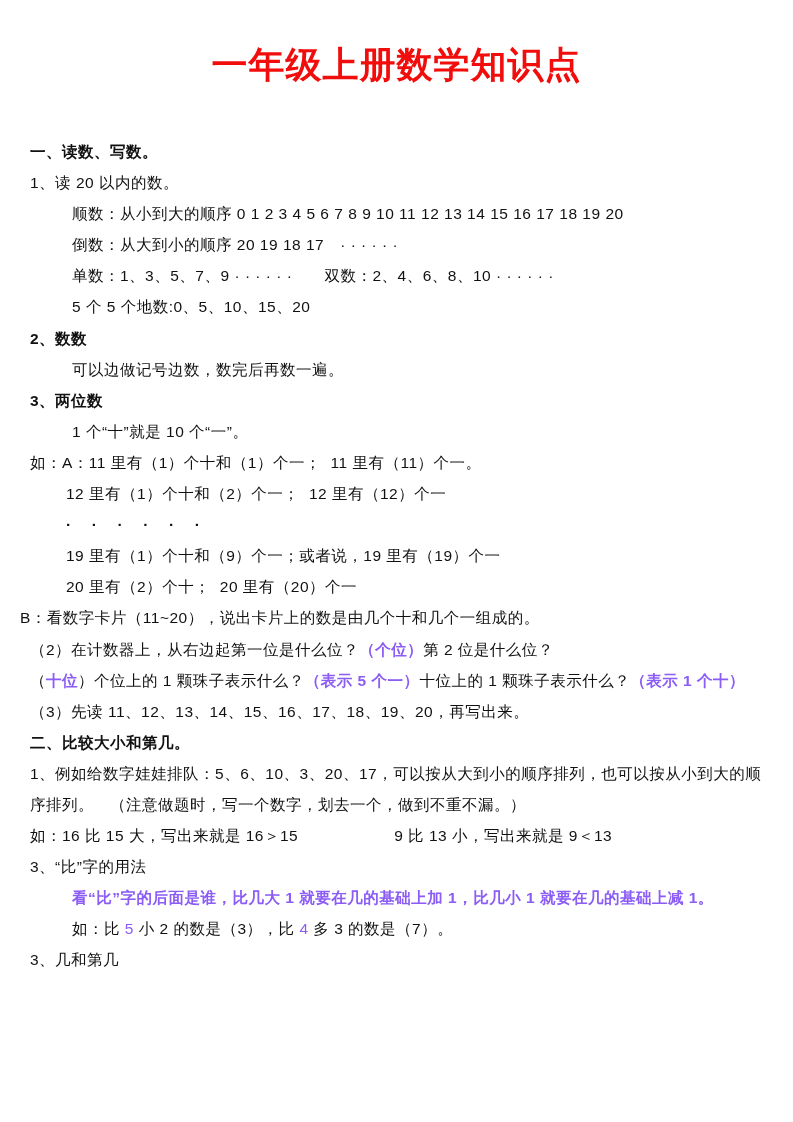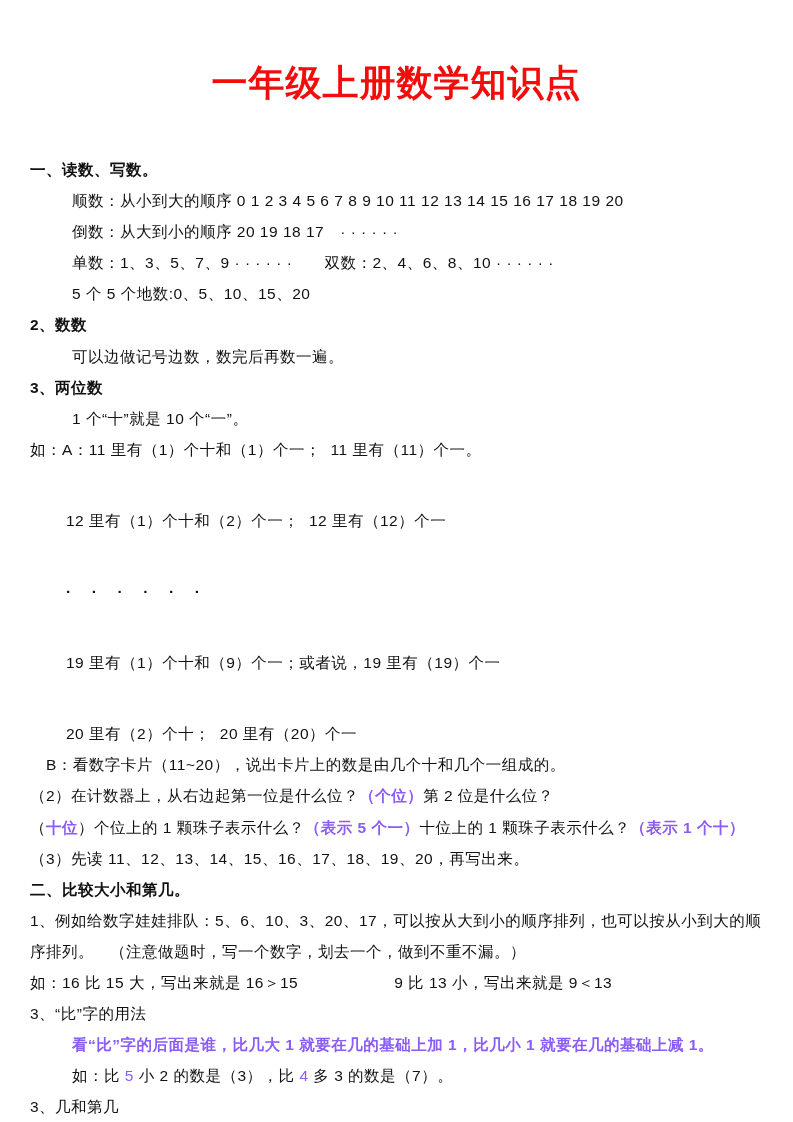--- a/index.html
+++ b/index.html
@@ -14,54 +14,55 @@
     font-family: "Liberation Sans", "DejaVu Sans", sans-serif;
     color: #111111;
   }
   .page {
     width: 793px;
     height: 1122px;
     background: #ffffff;
     box-sizing: border-box;
   }
   .doc-title {
-    margin: 60px 0 48px 0;
+    margin: 42px 0 48px 0;
     text-align: center;
     font-size: 36px;
     line-height: 46px;
     font-weight: bold;
     color: #f20d0d;
     letter-spacing: 1px;
   }
   .doc-body {
     width: 656px;
   }
   .line {
     font-size: 15.5px;
     line-height: 31.1px;
     white-space: pre;
     letter-spacing: 0.5px;
     color: #111111;
   }
   .line.bold { font-weight: bold; }
   .ind0 { padding-left: 30px; }
   .ind1 { padding-left: 72px; }
-  .ind2 { padding-left: 66px; margin-top: 40px; }
-  .ind3 { padding-left: 46px; }
+  .ind2 { padding-left: 66px; }
+  .ind3 { padding-left: 20px; }
   .red { color: #8b5cf6; }
   .seg-bold { font-weight: bold; }
   .spaced { letter-spacing: 4px; font-weight: bold; }
 </style>
 </head>
 <body>
 
 <div class="page">
   <div class="doc-title">一年级上册数学知识点</div>
   <div class="doc-body">
       <div class="line ind0 bold"><span>一、读数、写数。</span></div>
+      <div class="line ind0"><span>1、读 20 以内的数。</span></div>
       <div class="line ind1"><span>顺数：从小到大的顺序 0 1 2 3 4 5 6 7 8 9 10 11 12 13 14 15 16 17 18 19 20</span></div>
       <div class="line ind1"><span>倒数：从大到小的顺序 20 19 18 17　· · · · · ·</span></div>
       <div class="line ind1"><span>单数：1、3、5、7、9 · · · · · ·　　双数：2、4、6、8、10 · · · · · ·</span></div>
       <div class="line ind1"><span>5 个 5 个地数:0、5、10、15、20</span></div>
       <div class="line ind0 bold"><span>2、数数</span></div>
       <div class="line ind1"><span>可以边做记号边数，数完后再数一遍。</span></div>
       <div class="line ind0 bold"><span>3、两位数</span></div>
       <div class="line ind1"><span>1 个“十”就是 10 个“一”。</span></div>
       <div class="line ind0"><span>如：A：11 里有（1）个十和（1）个一；  11 里有（11）个一。</span></div>
       <div class="line ind2"><span>12 里有（1）个十和（2）个一；  12 里有（12）个一</span></div>

